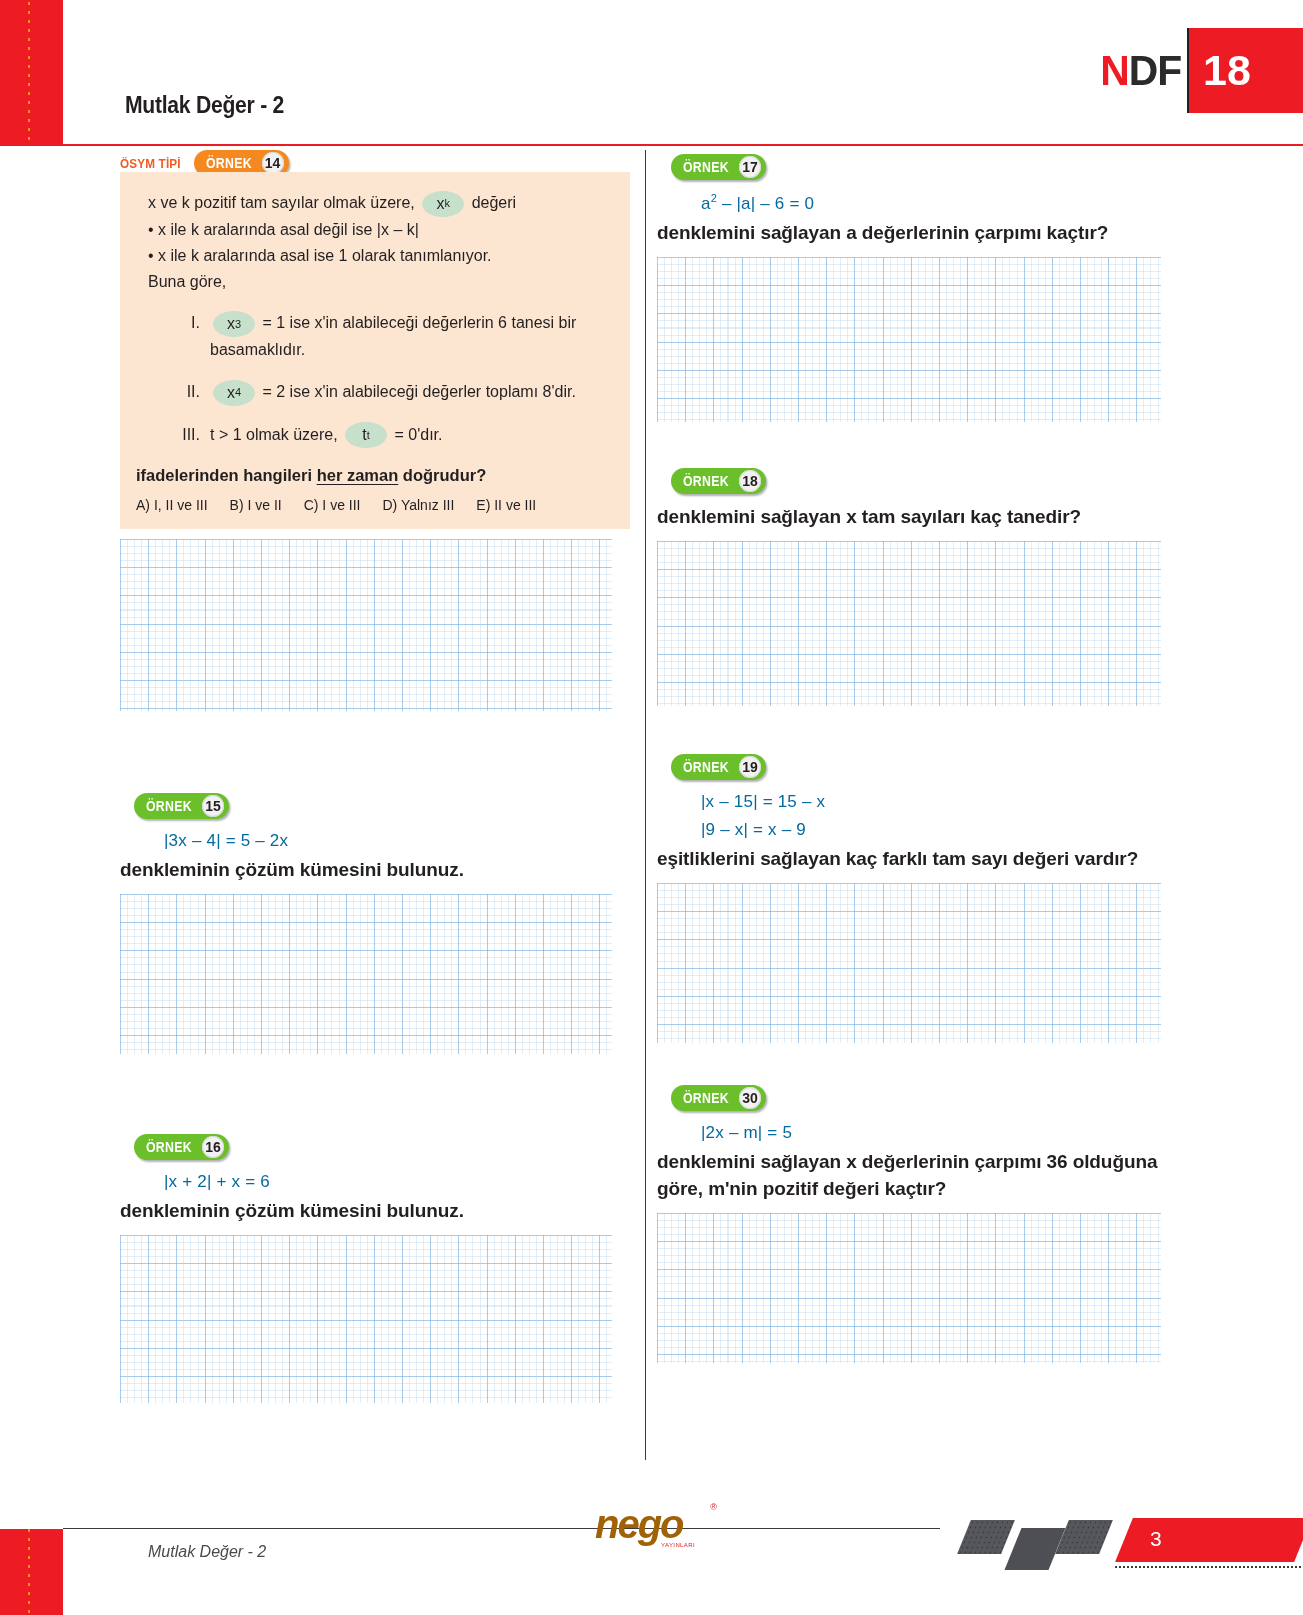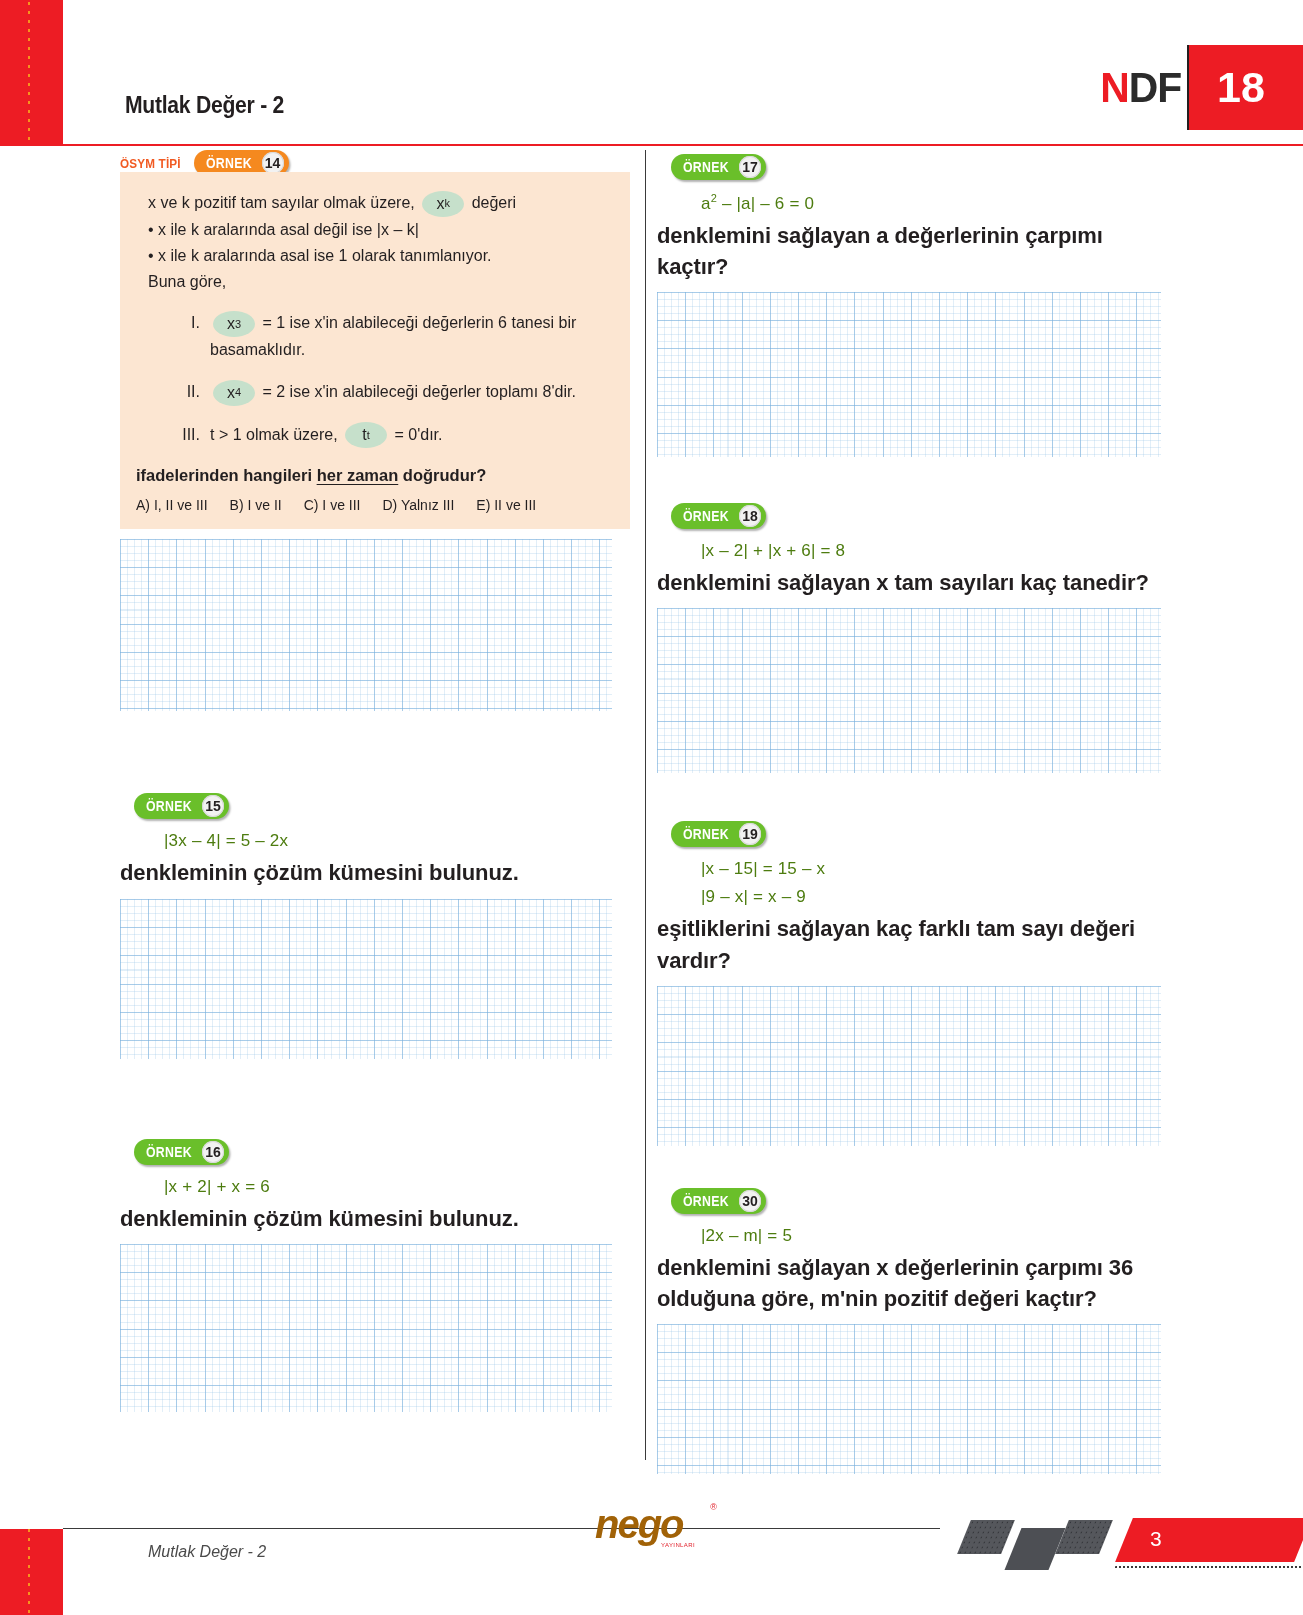--- a/index.html
+++ b/index.html
@@ -52,25 +52,24 @@
     font-size: 23px;
     font-weight: bold;
     color: #231f20;
     letter-spacing: -0.3px;
     font-stretch: condensed;
     transform: scaleX(0.92);
     transform-origin: left center;
   }
   .brand-wrap {
     position: absolute;
-    right: 0; top: 45px;
+    right: 0; top: 28px;
     height: 85px;
     display: flex;
     align-items: stretch;
-    text-align: center;
   }
   .brand-text {
     font-size: 43px;
     font-weight: bold;
     letter-spacing: -1px;
     line-height: 85px;
     padding-right: 4px;
     transform: scaleX(0.95);
   }
   .brand-n { color: #ed1c24; }
@@ -155,27 +154,27 @@
     display: flex;
     align-items: center;
     justify-content: center;
     box-shadow: inset 0 0 0 1px #d8d8d8;
   }
 
   
   .q-block { margin-bottom: 0; }
   .eq {
     font-size: 17px;
-    color: #4d7c0f;
+    color: #0369a1;
     margin: 12px 0 6px 44px;
     letter-spacing: 0.2px;
   }
   sup.exp { font-size: 11px; vertical-align: super; }
   .q-text {
-    font-size: 22px;
+    font-size: 19px;
     font-weight: bold;
     color: #231f20;
     line-height: 1.42;
     letter-spacing: -0.1px;
   }
 
   
   .stmt-box {
     background: #fce6d2;
     padding: 18px 16px 16px 16px;
@@ -469,21 +468,20 @@
       <div class="grid-area" style="height:165px; margin-top:10px; width:504px;"></div>
     </div>
 
     <div class="q-block" style="margin-top:46px;">
       <div class="badge-row" style="margin-left:14px;">
         <span class="ornek-badge">
           <span class="lbl">ÖRNEK</span>
           <span class="num">18</span>
         </span>
       </div>
-      <div class="eq">|x – 2|  +  |x + 6|  =  8</div>
       <div class="q-text">denklemini sağlayan x tam sayıları kaç tanedir?</div>
       <div class="grid-area" style="height:165px; margin-top:10px; width:504px;"></div>
     </div>
 
     <div class="q-block" style="margin-top:48px;">
       <div class="badge-row" style="margin-left:14px;">
         <span class="ornek-badge">
           <span class="lbl">ÖRNEK</span>
           <span class="num">19</span>
         </span>

